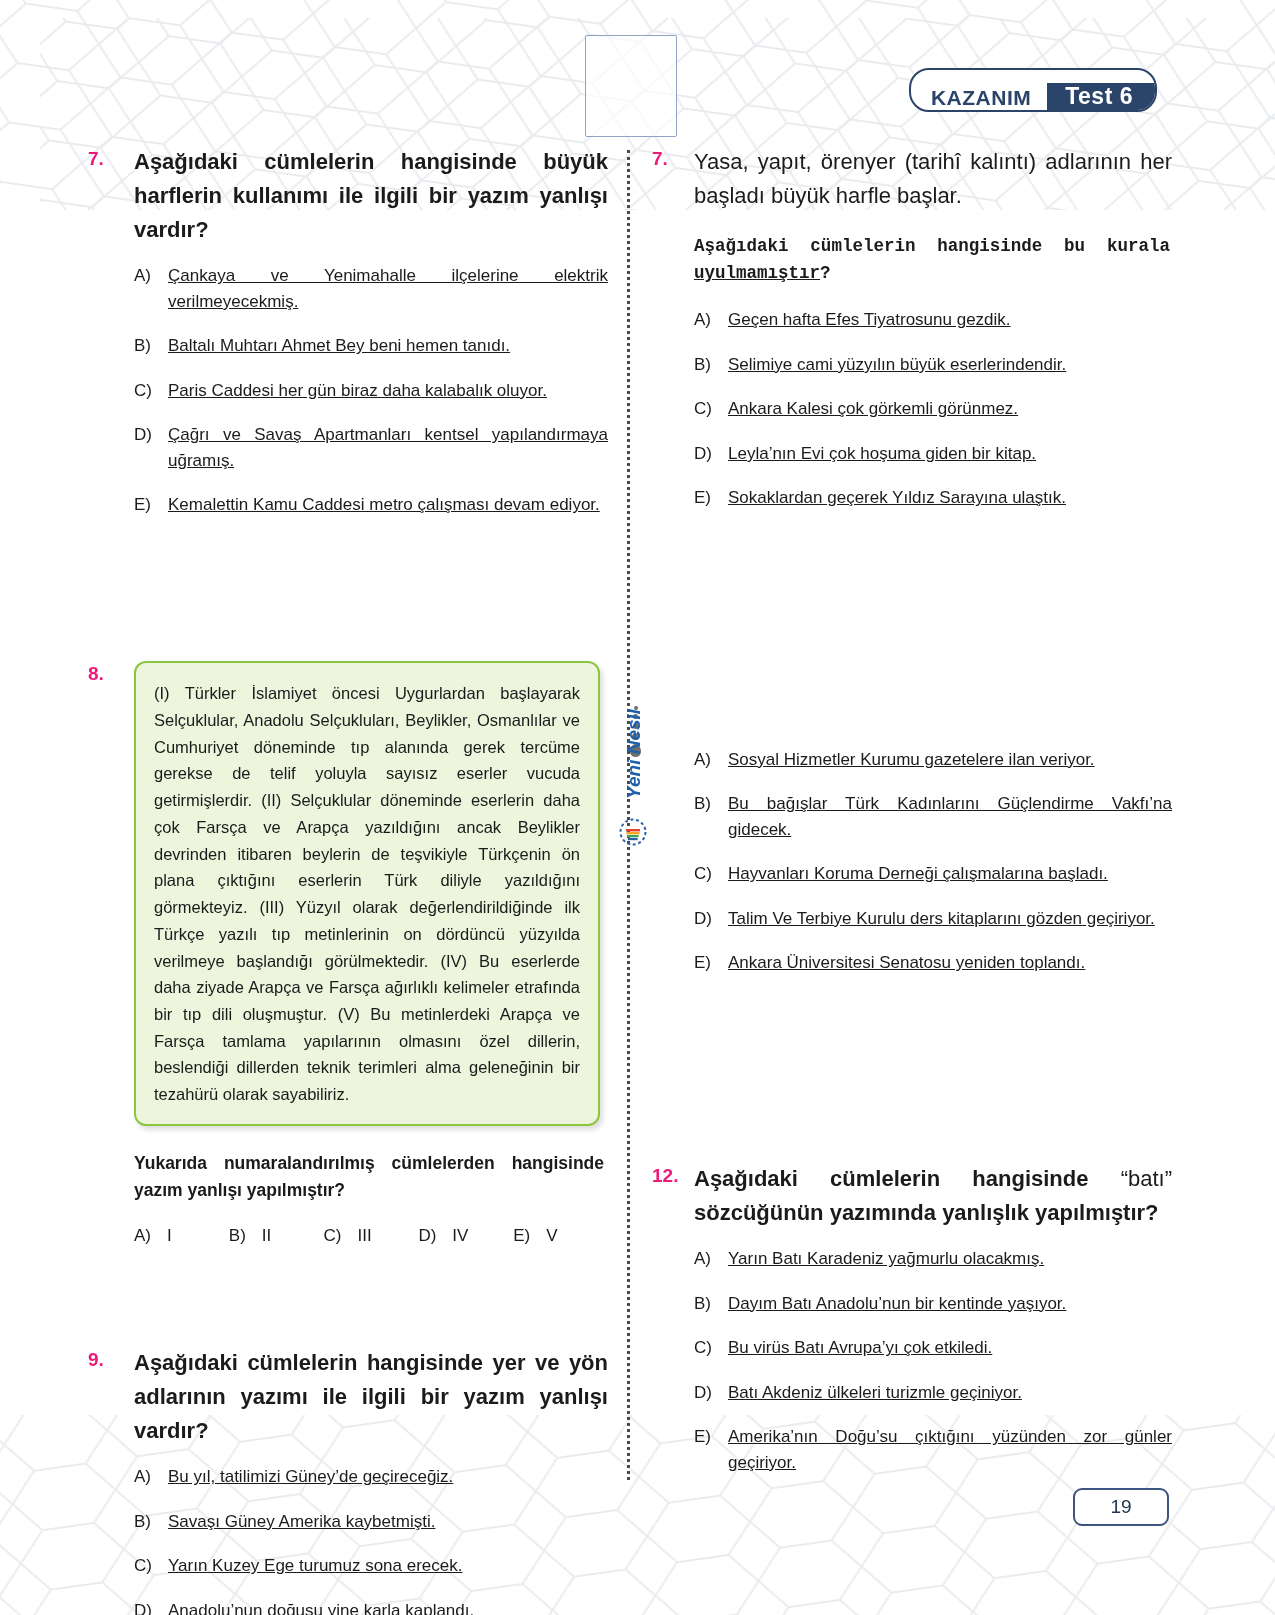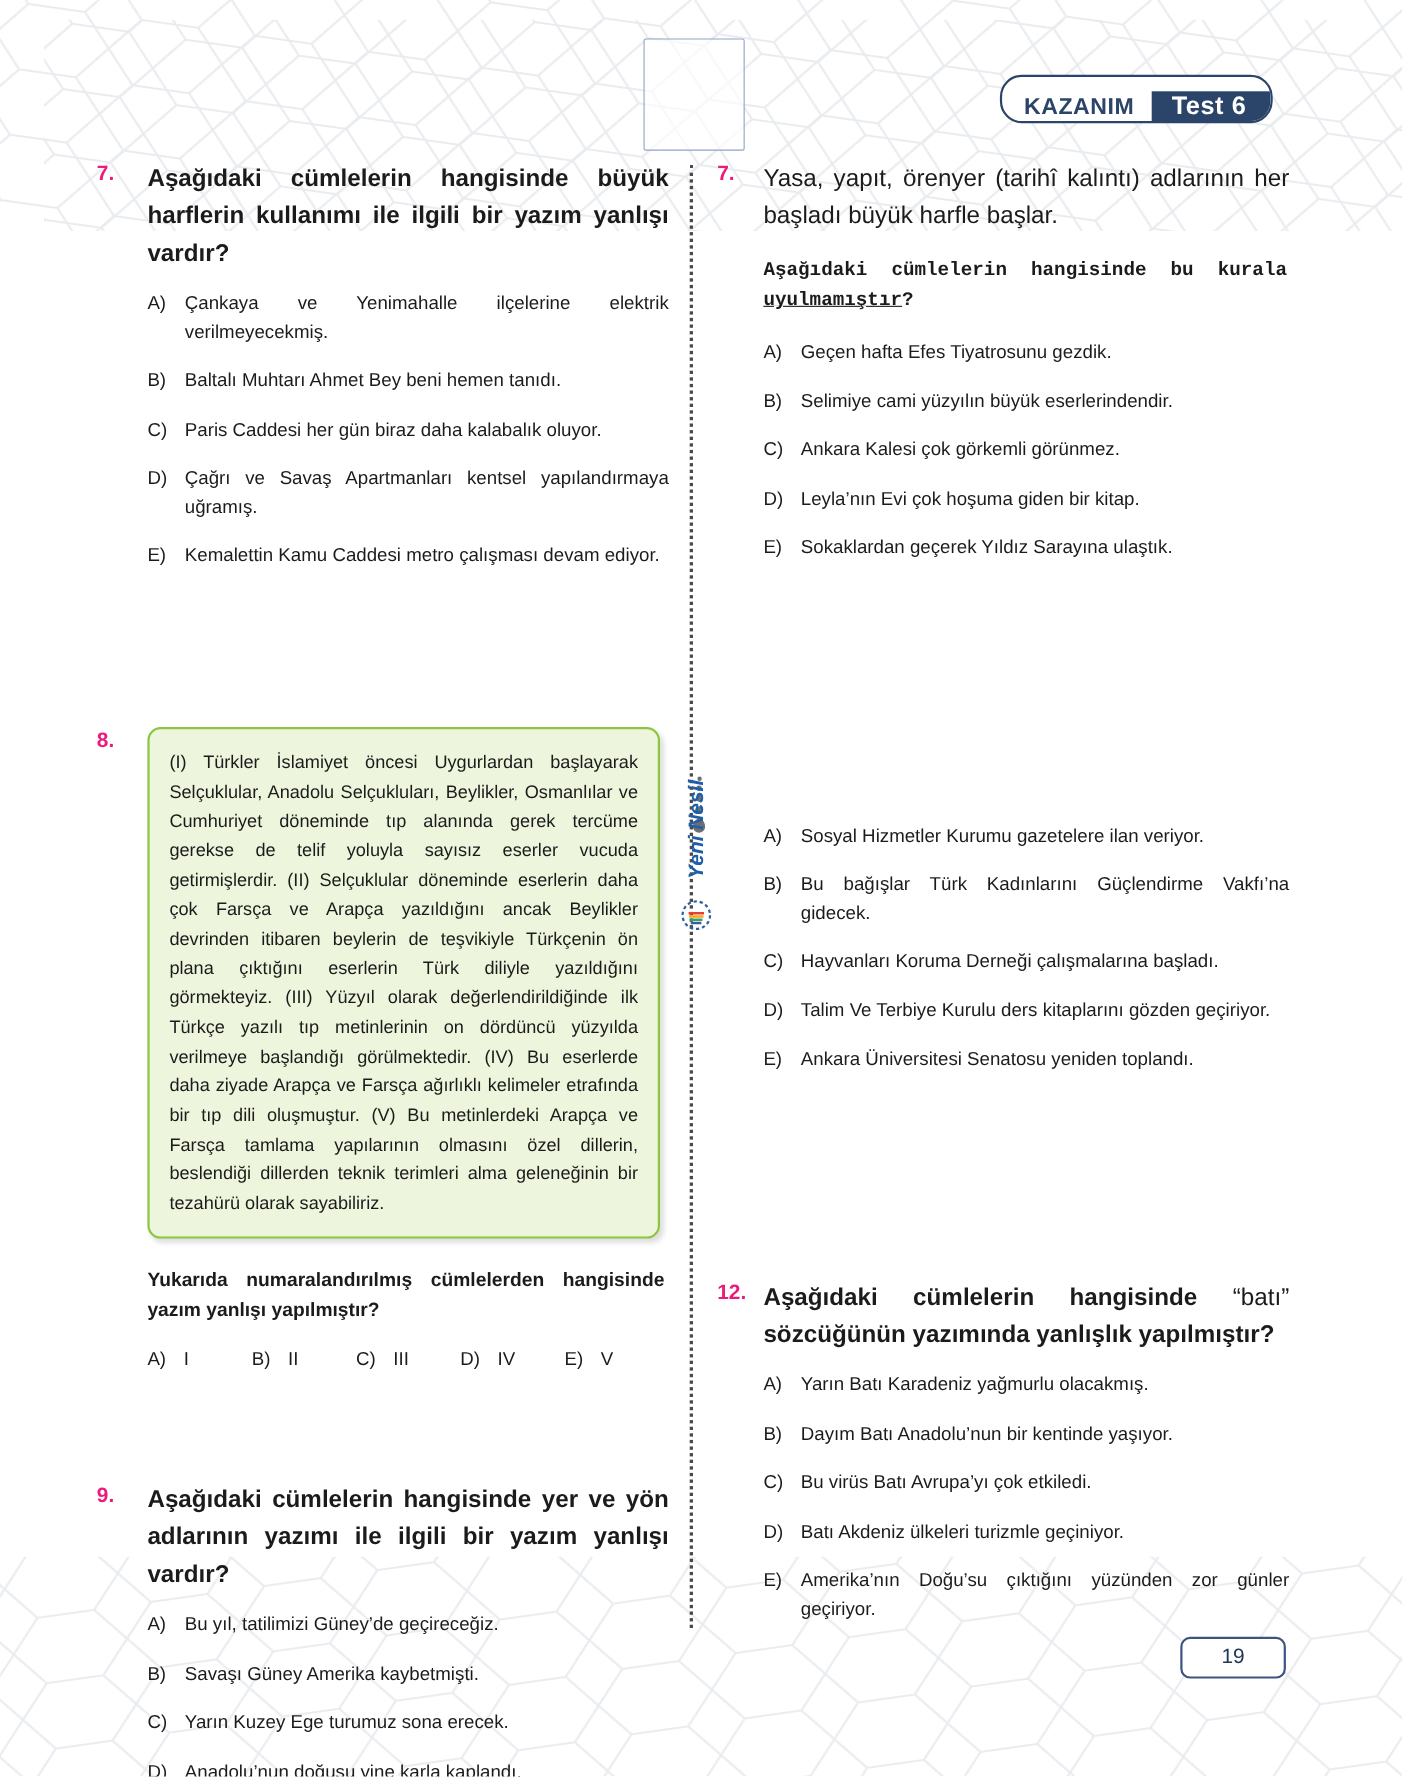--- a/index.html
+++ b/index.html
@@ -133,20 +133,21 @@
     line-height: 1.5;
     margin-bottom: 19px;
   }
   .opt-letter {
     flex: 0 0 34px;
     width: 34px;
   }
   .opt-text {
     flex: 1;
     text-align: justify;
+    text-decoration: underline;
   }
 
   
   .opts-inline {
     padding-left: 46px;
     margin-top: 22px;
     display: flex;
     font-size: 17px;
   }
   .opts-inline .io {

